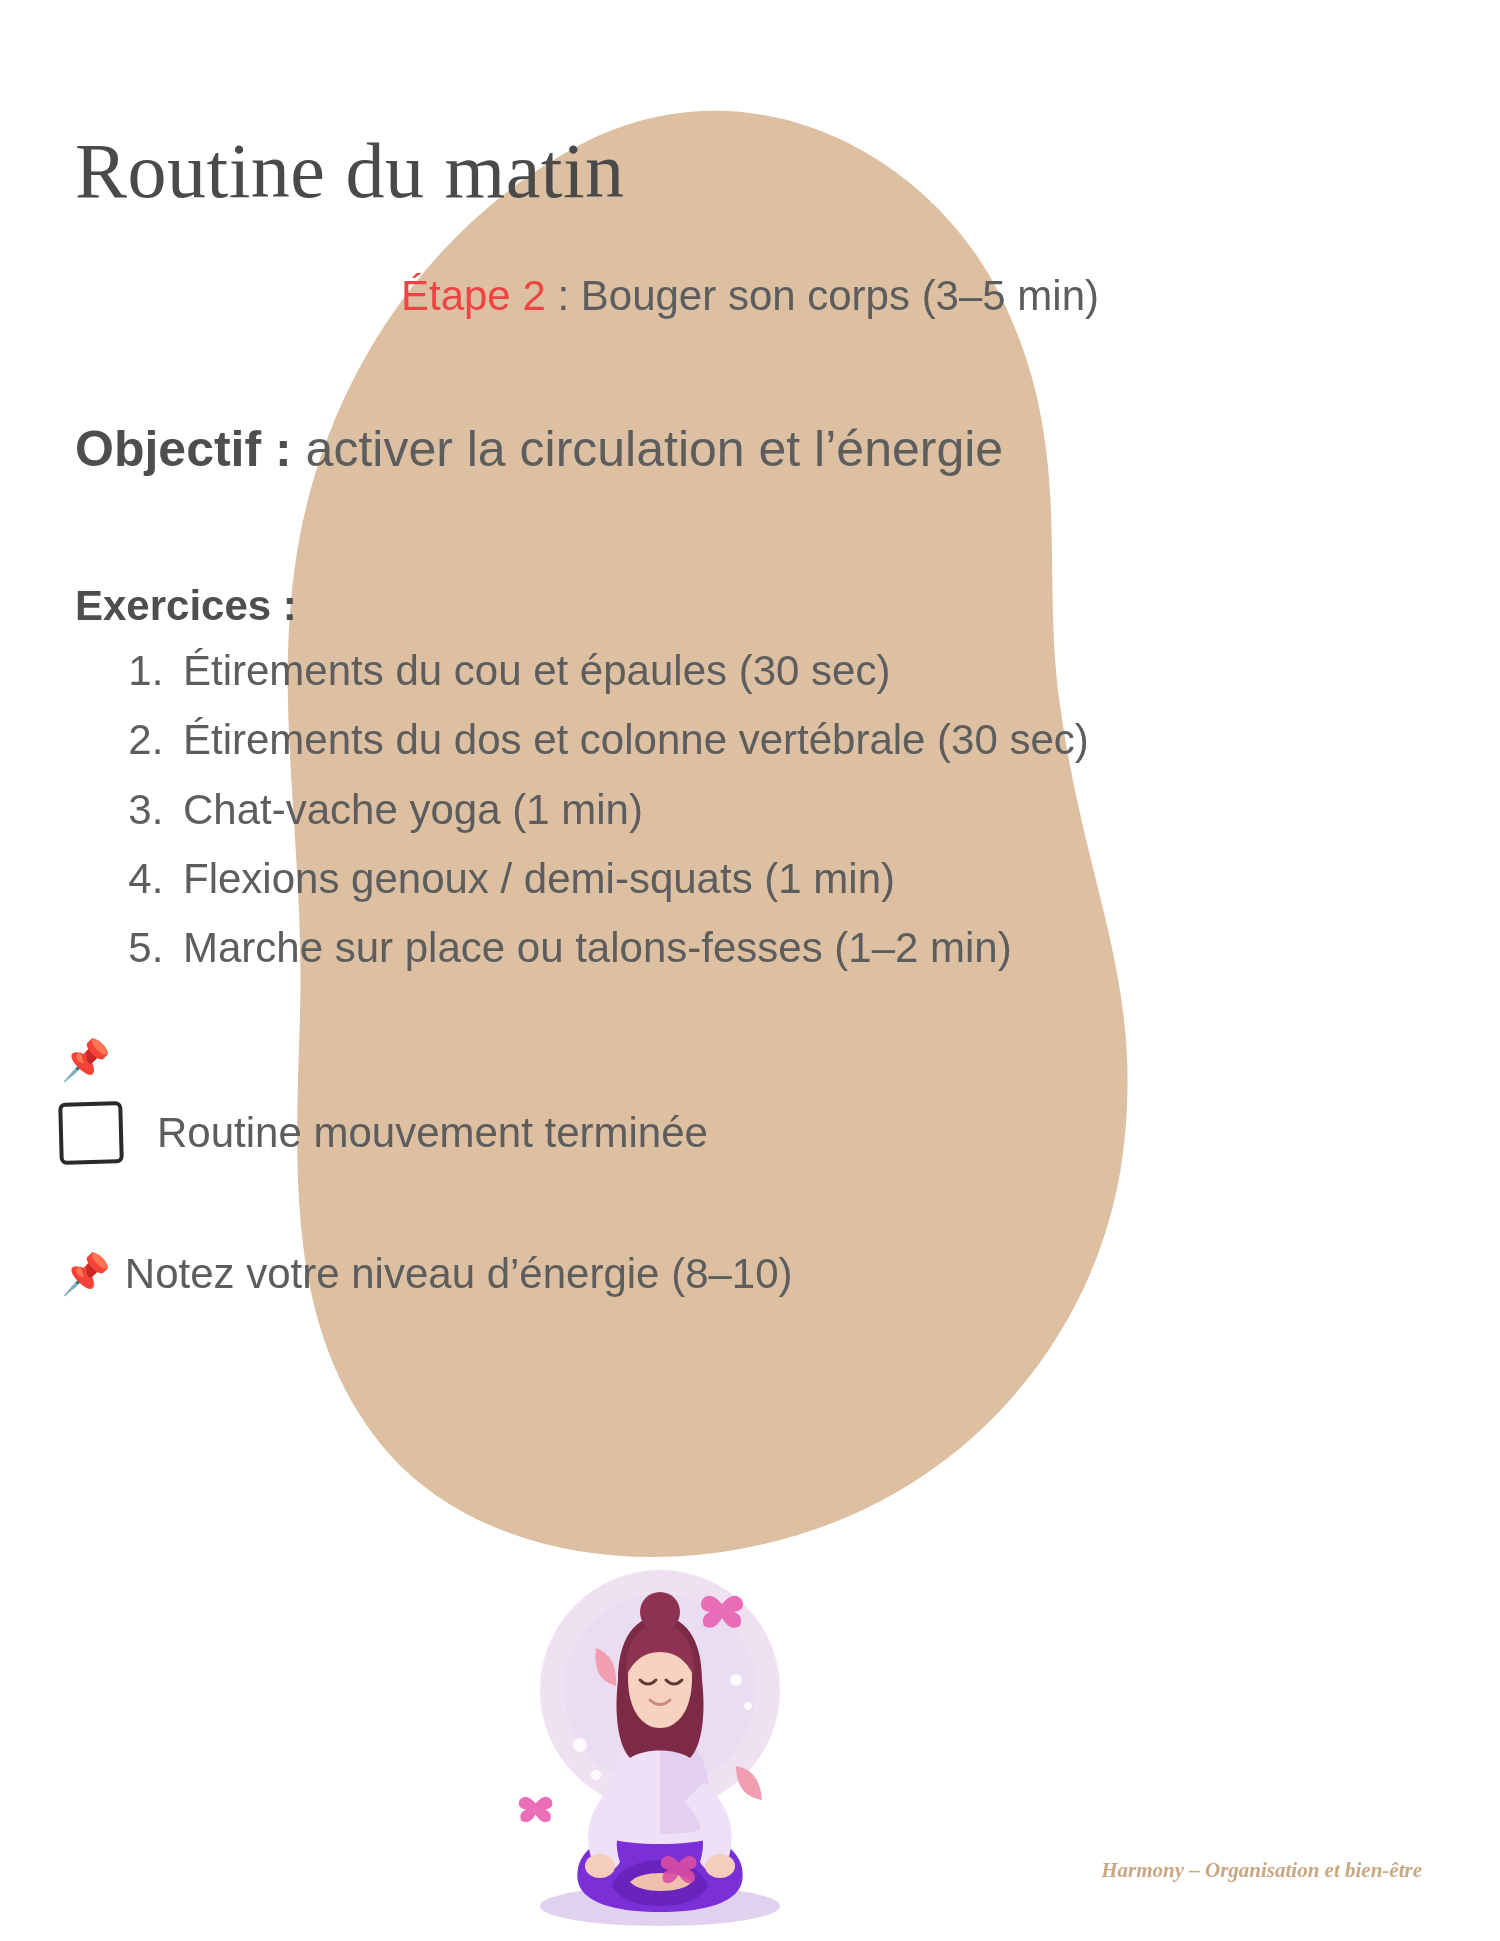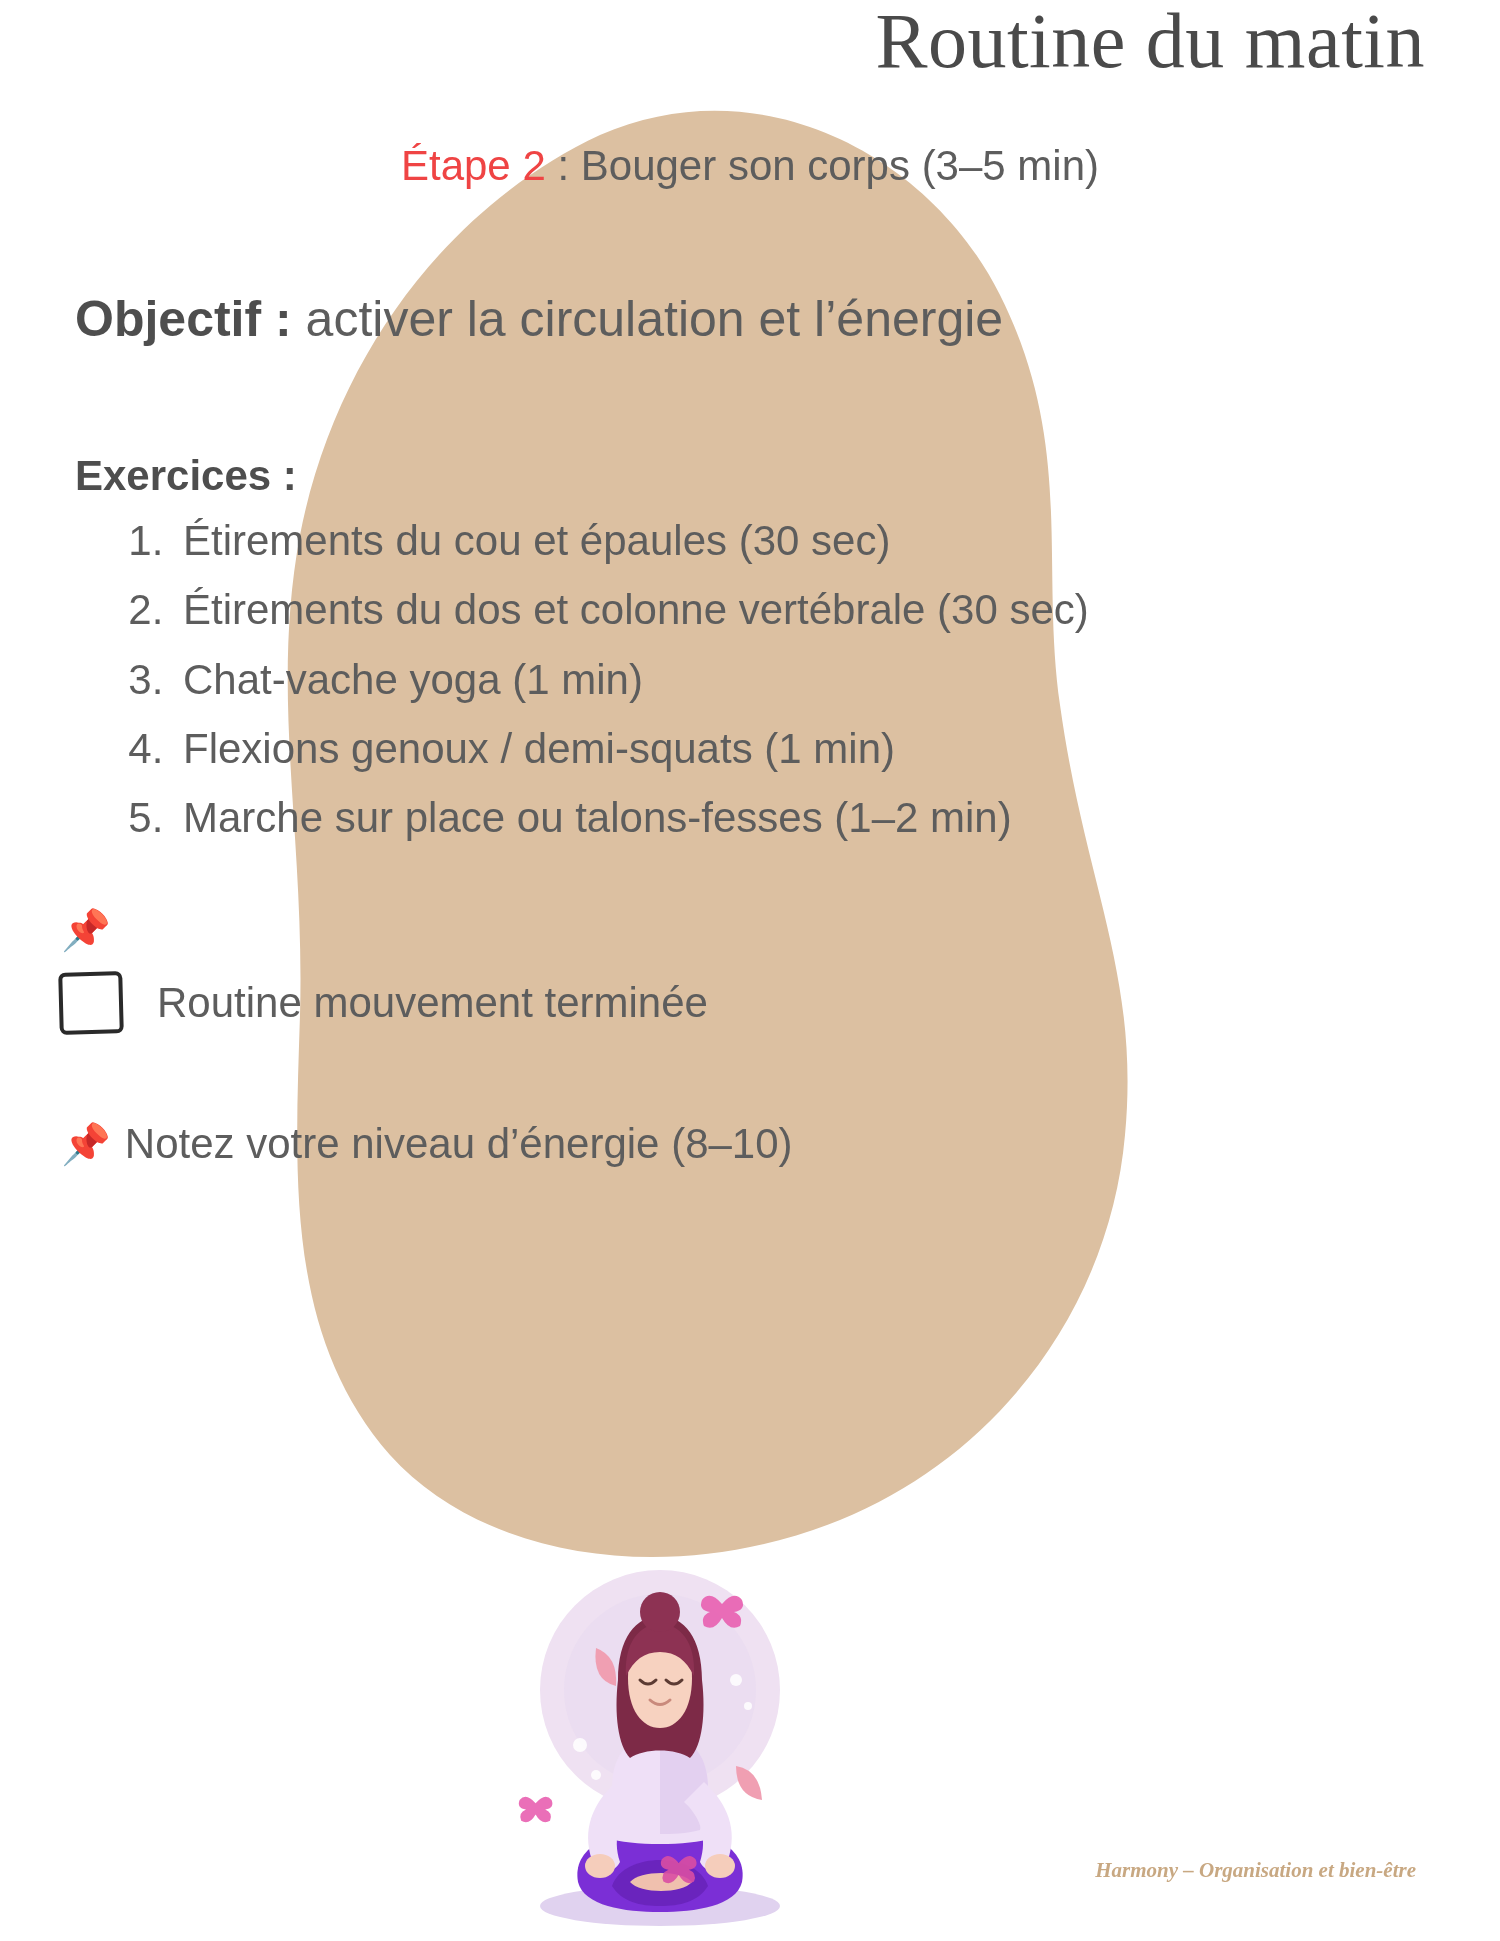--- a/index.html
+++ b/index.html
@@ -29,27 +29,28 @@
   }
 
   
   .content {
     position: relative;
     z-index: 2;
     padding: 0 75px;
   }
 
   .title {
-    text-align: right;
+    text-align: left;
     font-family: "Liberation Serif", serif;
     font-size: 78px;
     font-weight: 400;
     color: #4a4a4a;
     letter-spacing: 0.5px;
     margin: 0;
+    padding-top: 130px;
     line-height: 1.05;
   }
 
   .subtitle {
     text-align: center;
     font-size: 42px;
     color: #5d5d5d;
     margin: 58px 0 0 0;
     line-height: 1.25;
   }
@@ -132,21 +133,21 @@
     position: absolute;
     left: 500px;
     top: 1530px;
     width: 320px;
     height: 400px;
     z-index: 3;
   }
 
   .footer-credit {
     position: absolute;
-    right: 84px;
+    right: 78px;
     bottom: 58px;
     font-family: "Liberation Serif", serif;
     font-style: italic;
     font-weight: 700;
     font-size: 21px;
     color: #c8a882;
     z-index: 4;
   }
 </style>
 </head>

